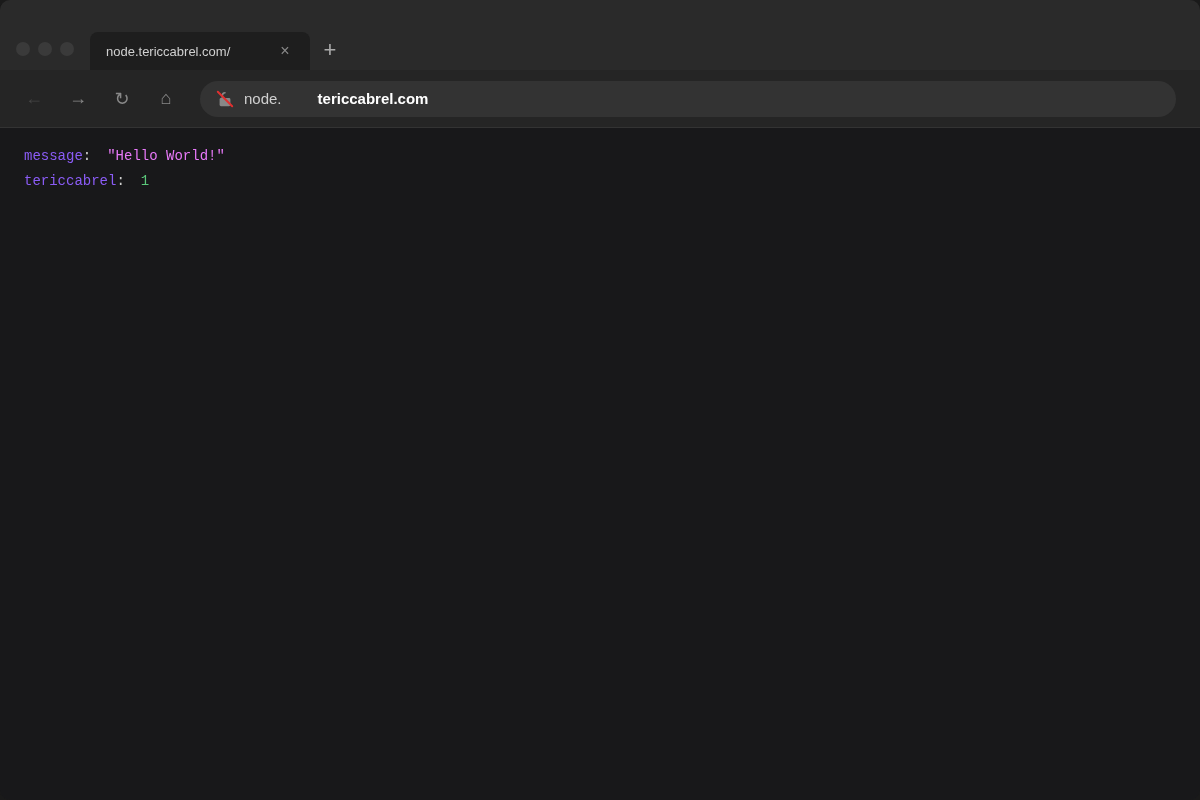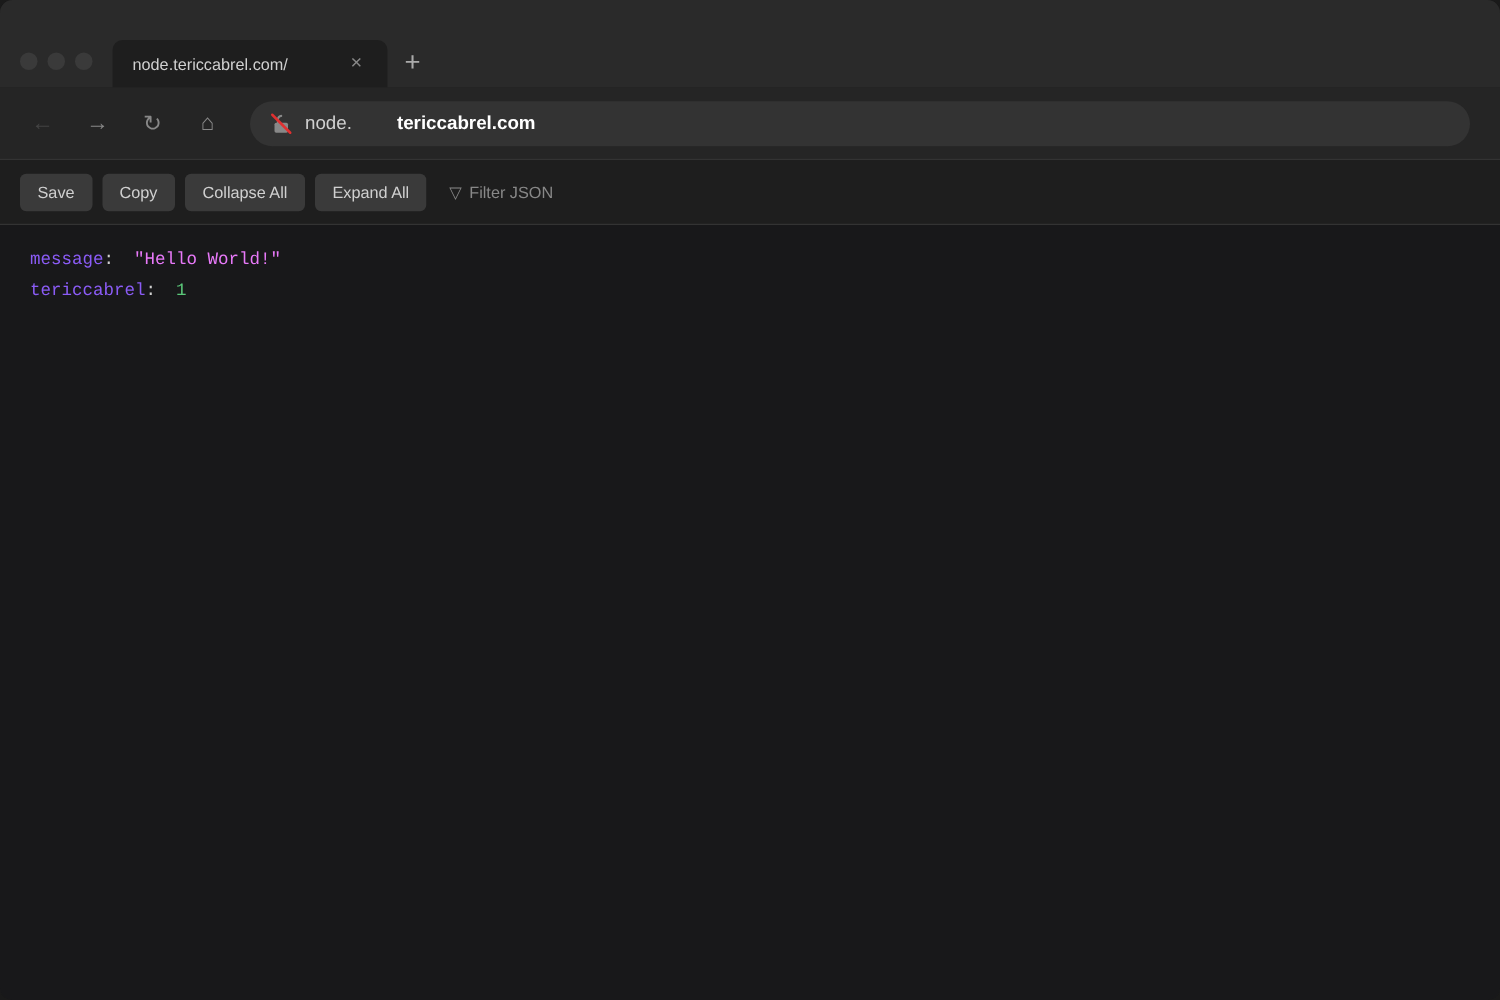--- a/index.html
+++ b/index.html
@@ -308,30 +308,20 @@
           <line x1="2" y1="2" x2="18" y2="18" stroke="#e03030" stroke-width="2.2" stroke-linecap="round"></line>
         </svg>
       </div>
       <span class="address-text">
         node.<span class="bold">tericcabrel.com</span>
       </span>
     </div>
   </div>
 
 
-  <div class="toolbar">
-    <button class="toolbar-btn">Save</button>
-    <button class="toolbar-btn">Copy</button>
-    <button class="toolbar-btn">Collapse All</button>
-    <button class="toolbar-btn">Expand All</button>
-    <button class="filter-btn">
-      <span>▽</span>
-      <span>Filter JSON</span>
-    </button>
-  </div>
 
   <div class="json-content">
     <div class="json-row">
       <span class="json-key">message</span>
       <span class="json-colon">:</span>
       <span class="json-string">"Hello World!"</span>
     </div>
     <div class="json-row">
       <span class="json-key">tericcabrel</span>
       <span class="json-colon">:</span>

